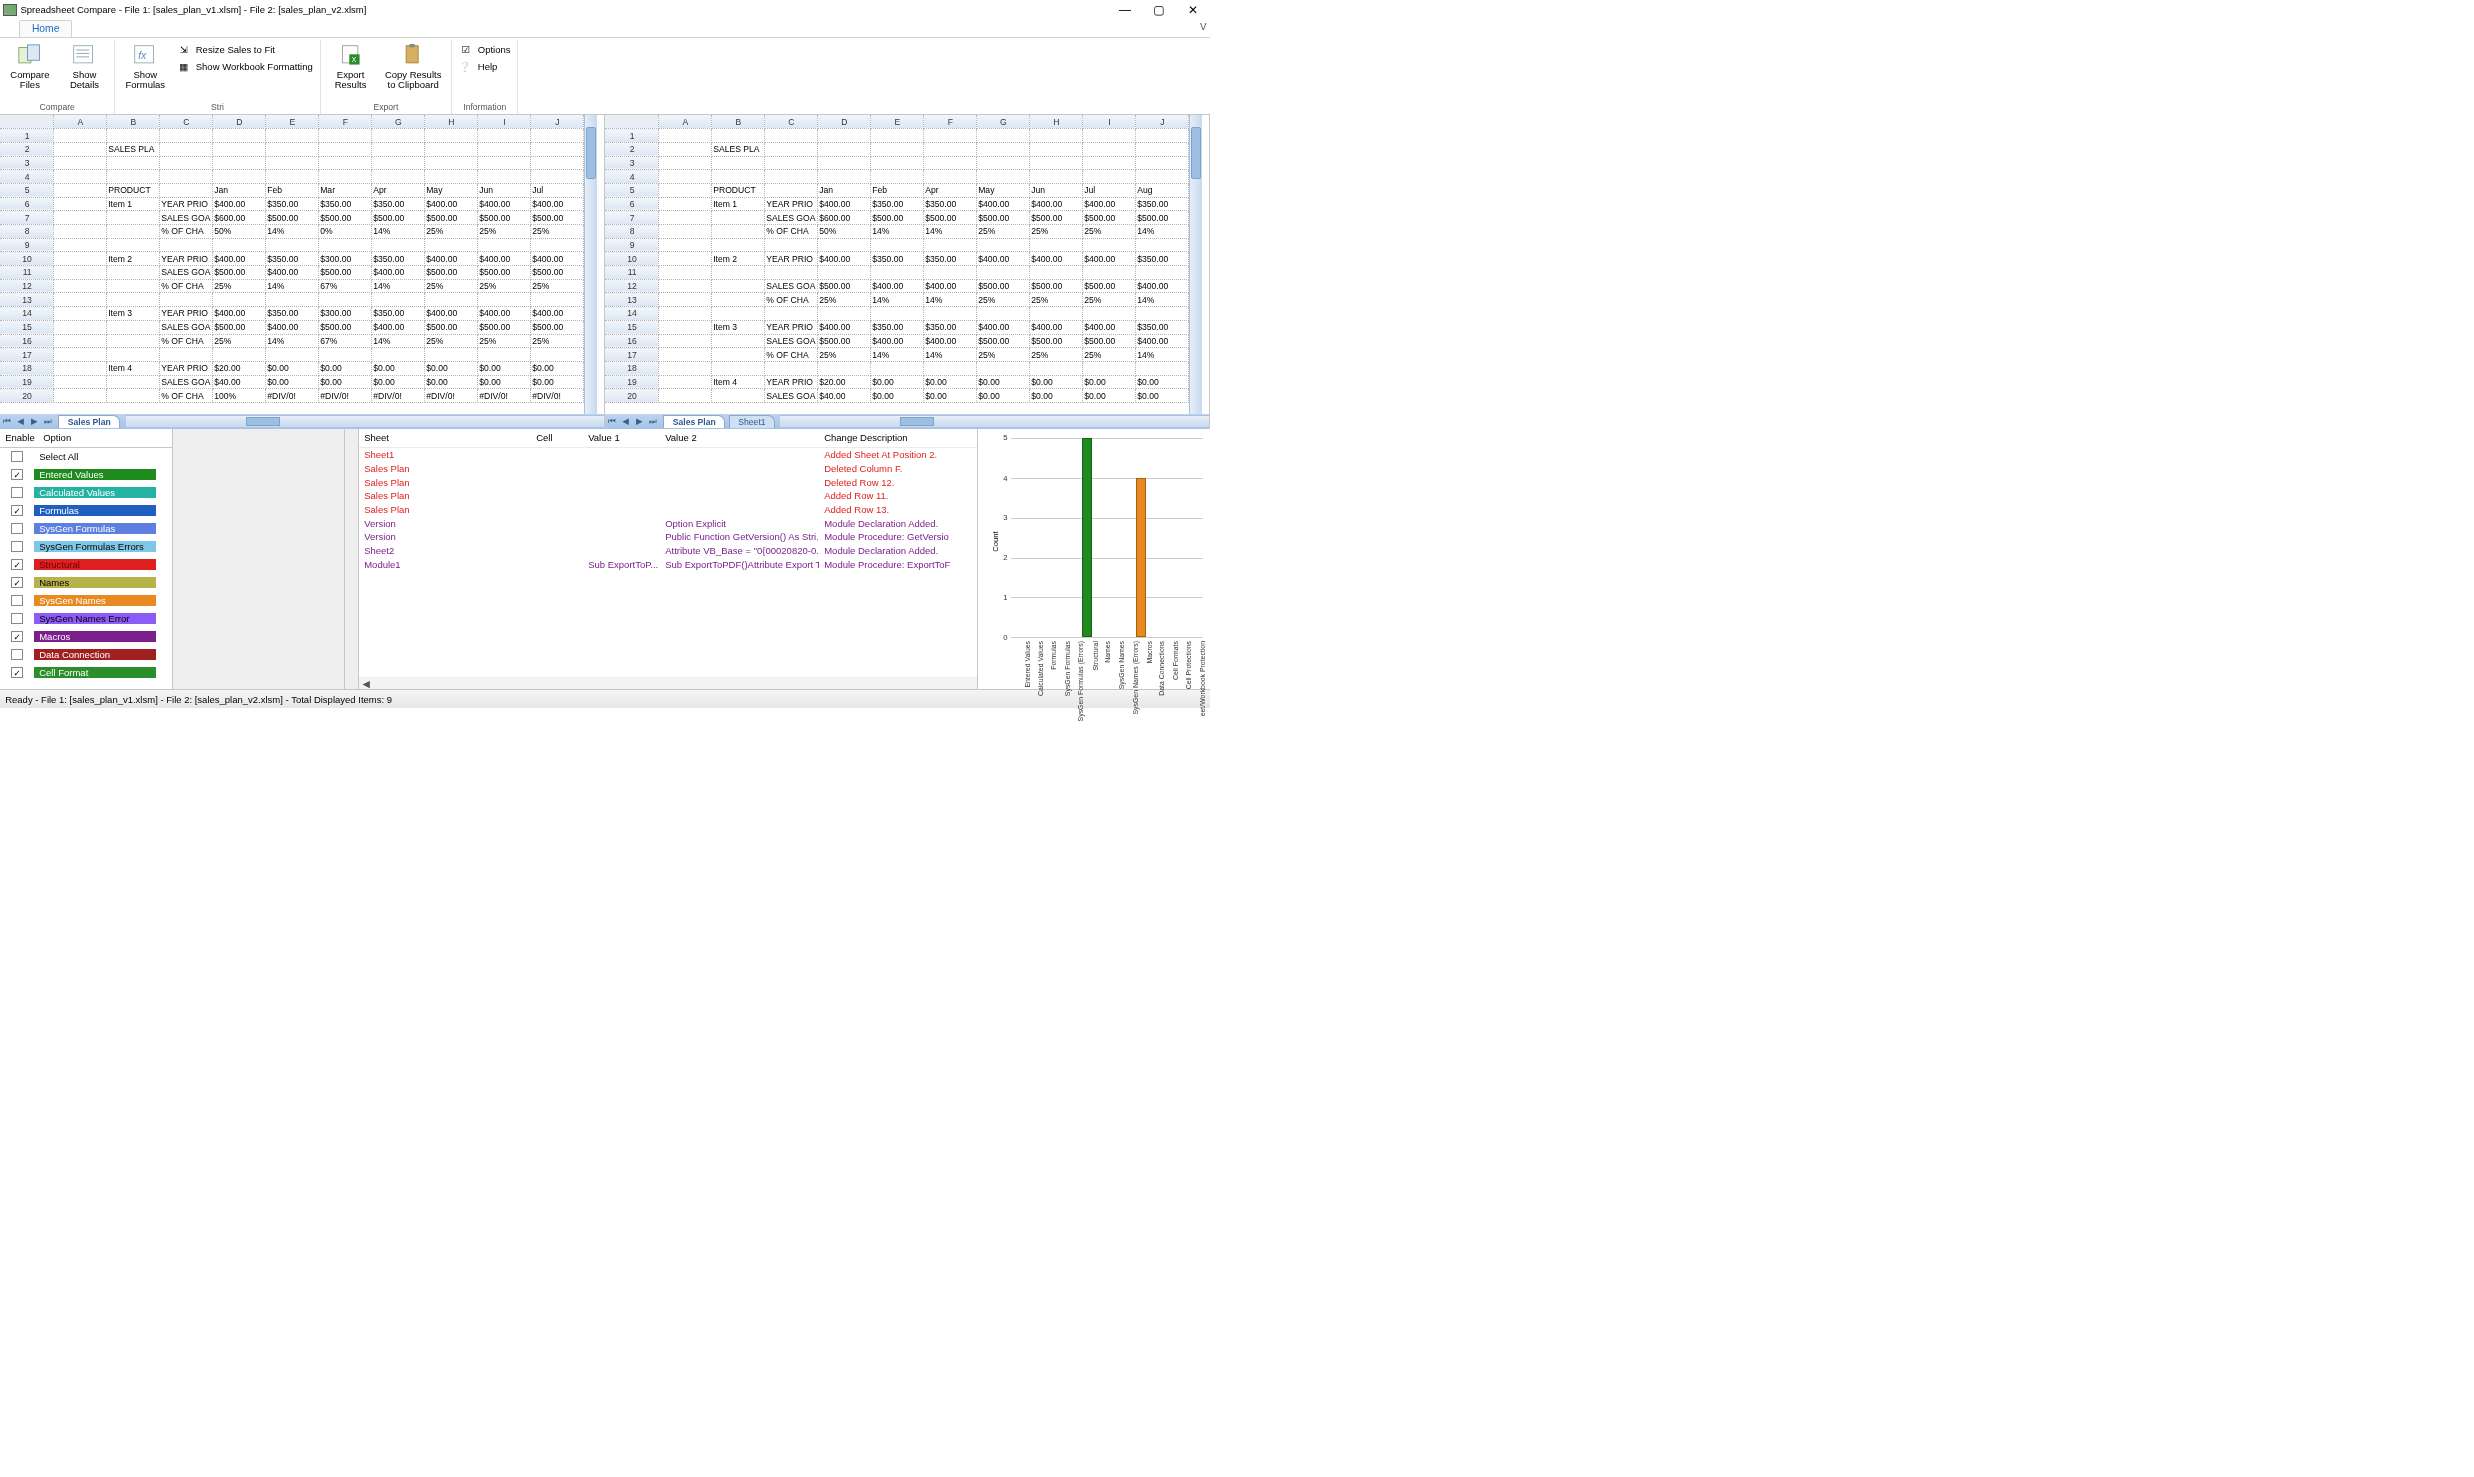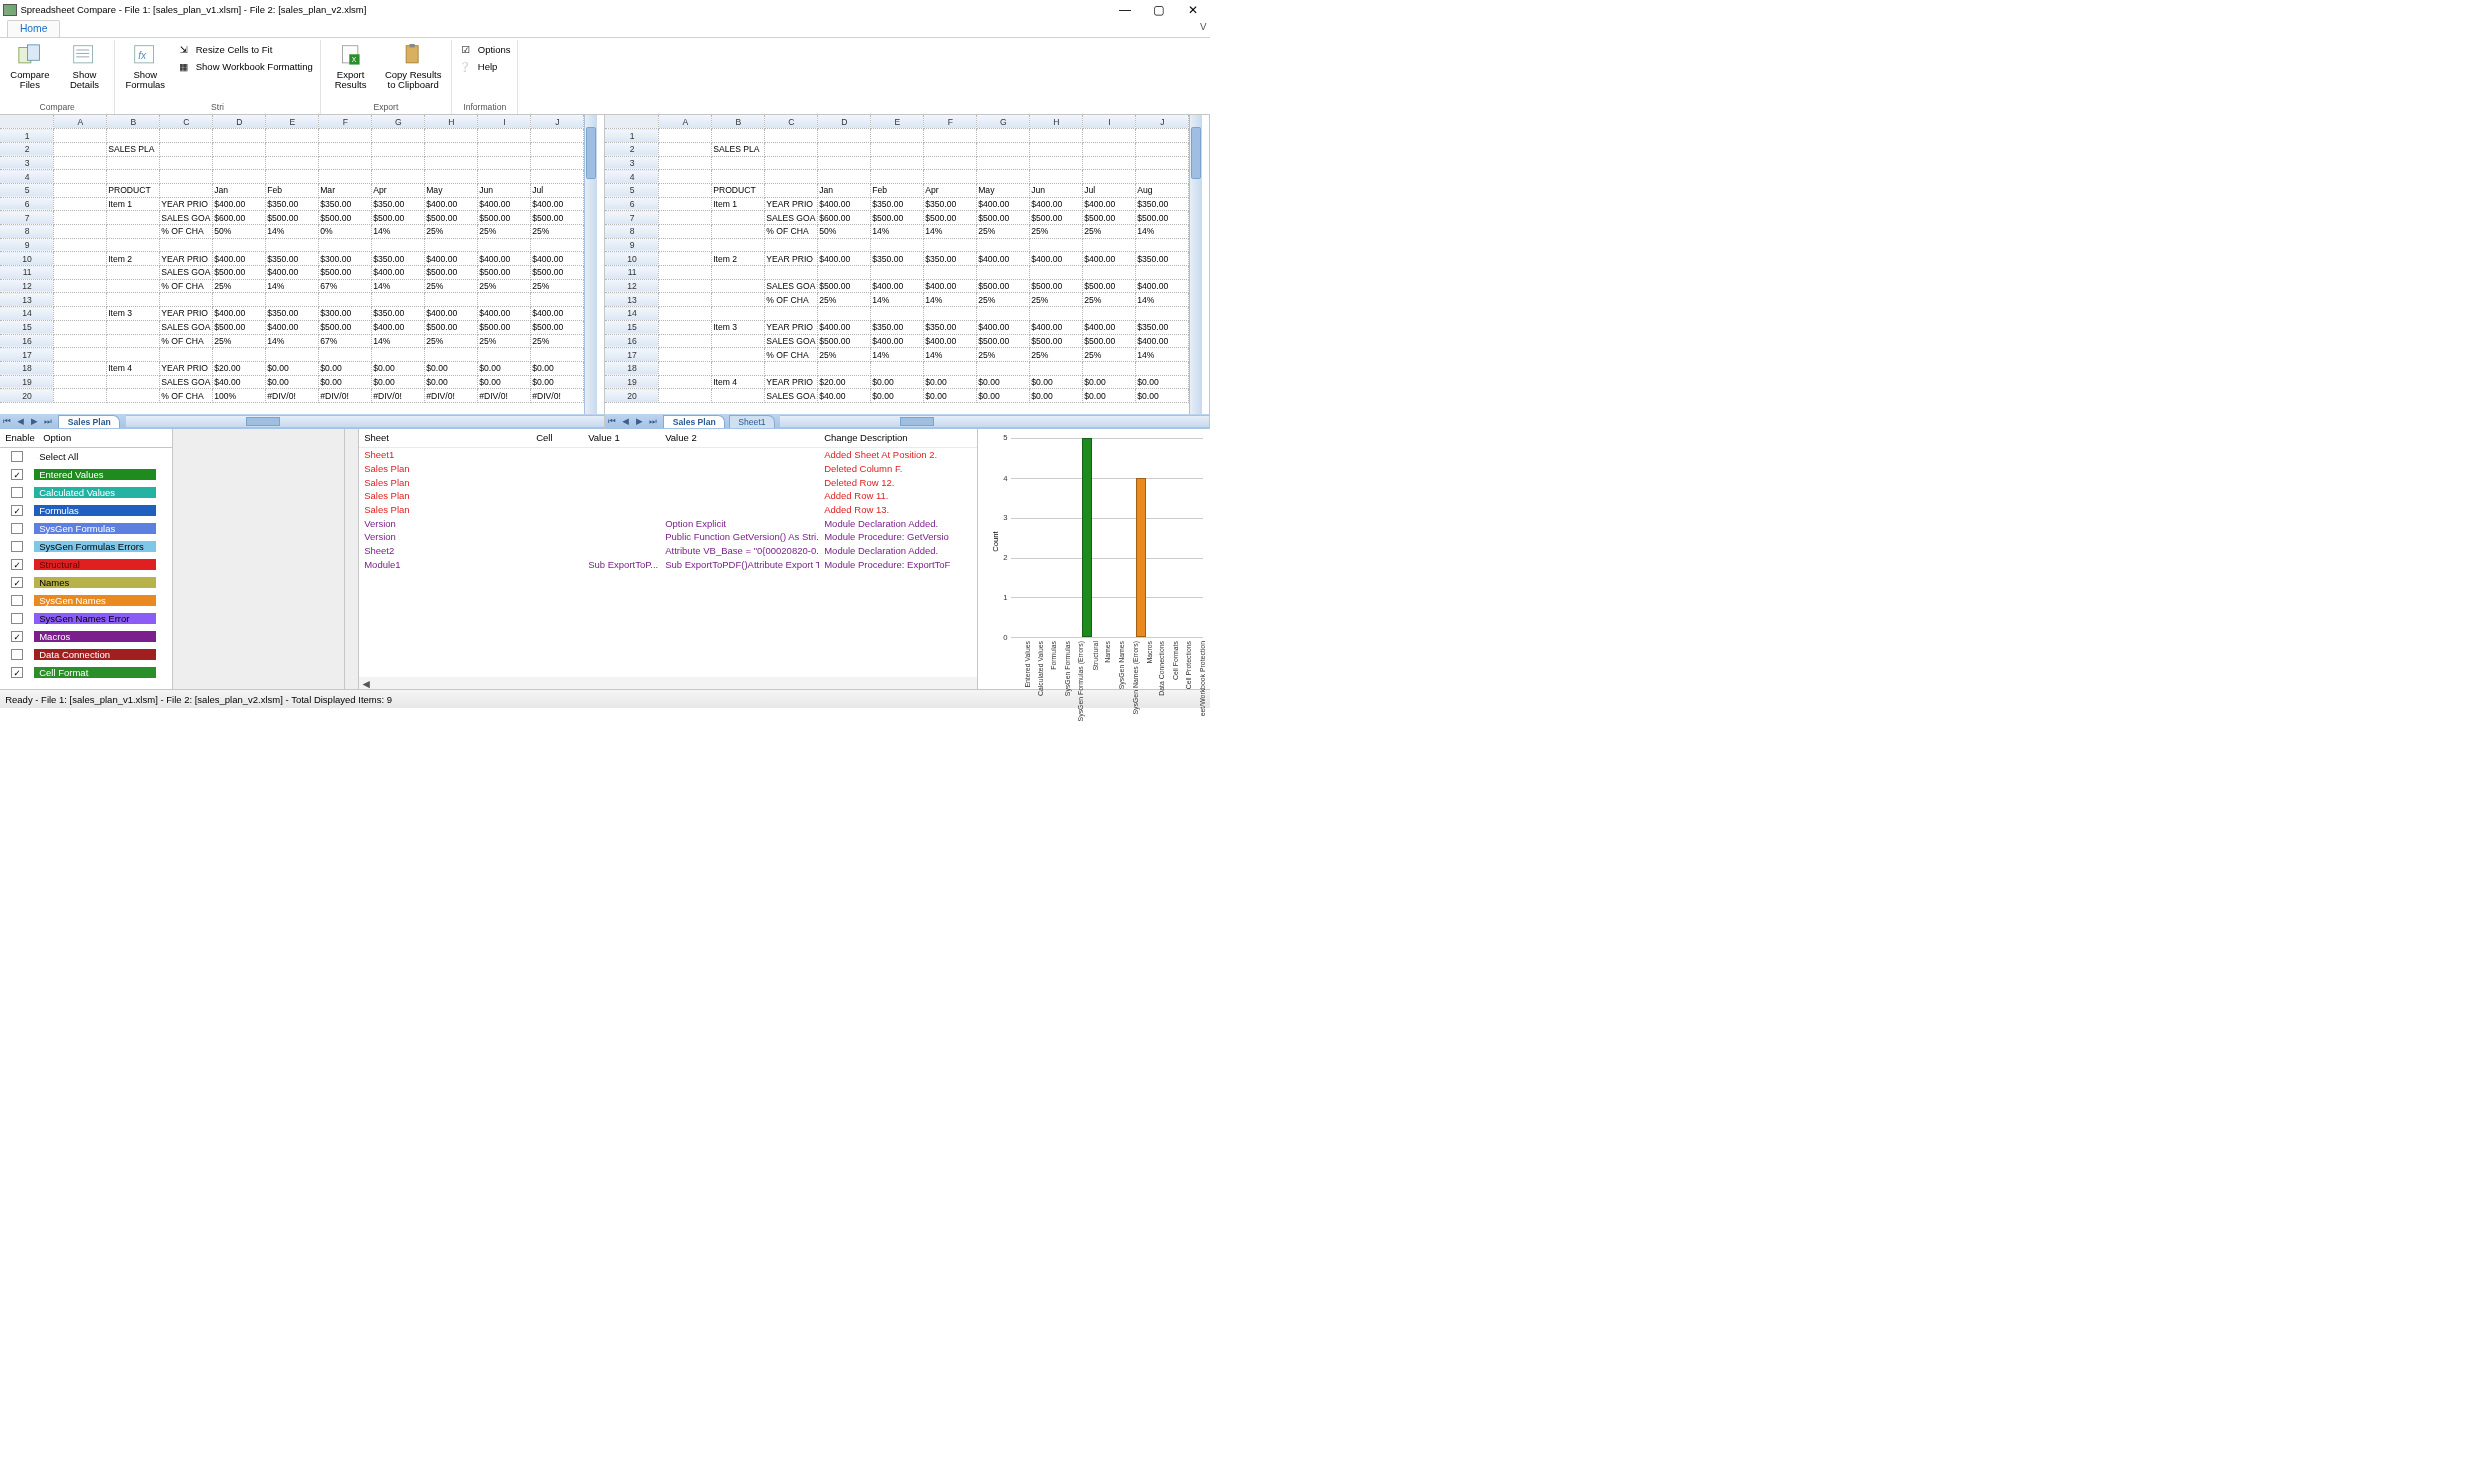--- a/index.html
+++ b/index.html
@@ -6,21 +6,21 @@
 body { width: 1210px; height: 722px; background: #fff; overflow: hidden; font-size: 9.5px; }
 
 
 .title-bar { display: flex; align-items: center; height: 19px; background: #fff; border-bottom: 0; }
 .title-bar .app-icon { width: 13.7px; height: 12px; margin: 0 3.4px; background: linear-gradient(45deg,#8a8,#6a6); border: 0.9px solid #555; }
 .title-bar .title { font-size: 9.5px; color: #000; flex: 1; }
 .title-bar .win-btns { display: flex; }
 .title-bar .win-btn { width: 34px; height: 17px; display: flex; align-items: center; justify-content: center; font-size: 12px; cursor: default; }
 
 
-.tab-row { height: 19px; display: flex; align-items: flex-end; border-bottom: 0.9px solid #d1d1d1; background: #fff; position: relative; }
+.tab-row { height: 19px; display: flex; align-items: flex-end; border-bottom: 0.9px solid #d1d1d1; background: #fff; position: relative; padding-left: 12px; }
 .tab-row .ribbon-collapse { position: absolute; right: 3.4px; top: 1.7px; color: #5a5a5a; font-size: 9.5px; }
 .ribbon-tab { padding: 2.6px 12px; font-size: 10.3px; color: #1a6fc4; border: 0.9px solid #d1d1d1; border-bottom: none; background: #fafafa; border-radius: 1.7px 1.7px 0 0; margin-left: 6.9px; }
 
 
 .ribbon { height: 77px; background: #fff; border-bottom: 0.9px solid #c6c6c6; display: flex; padding-top: 1.7px; }
 .ribbon-group { border-right: 0.9px solid #e3e3e3; padding: 1.7px 6.9px 0 6.9px; display: flex; flex-direction: column; align-items: flex-start; }
 .ribbon-group-inner { display: flex; gap: 8.6px; flex: 1; }
 .ribbon-group-label { font-size: 8.6px; color: #555; text-align: center; width: 100%; padding: 1.7px 0; }
 .big-btn { display: flex; flex-direction: column; align-items: center; justify-content: flex-start; width: 46px; padding-top: 1.7px; font-size: 9.5px; text-align: center; line-height: 1.1; }
 .big-btn .icon32 { width: 27.5px; height: 24px; margin-bottom: 2.6px; display: flex; align-items: center; justify-content: center; }
@@ -130,21 +130,21 @@
               <rect x="2" y="2" width="22" height="20" fill="#fff" stroke="#8aa"></rect>
               <text x="6" y="17" font-size="12" font-style="italic" fill="#5a8fbf">fx</text>
             </svg>
           </div>
         <span style="white-space:pre-line">Show
 Formulas</span>
       </div>
       <div class="small-btns">
         <div class="small-btn">
             <span class="icon16">⇲</span>
-            <span>Resize Cells to Fit</span>
+            <span>Resize Sales to Fit</span>
           </div>
         <div class="small-btn">
             <span class="icon16">▦</span>
             <span>Show Workbook Formatting</span>
           </div>
       </div>
     </div>
     <div class="ribbon-group-label">Stri</div>
   </div>
   <div class="ribbon-group">

